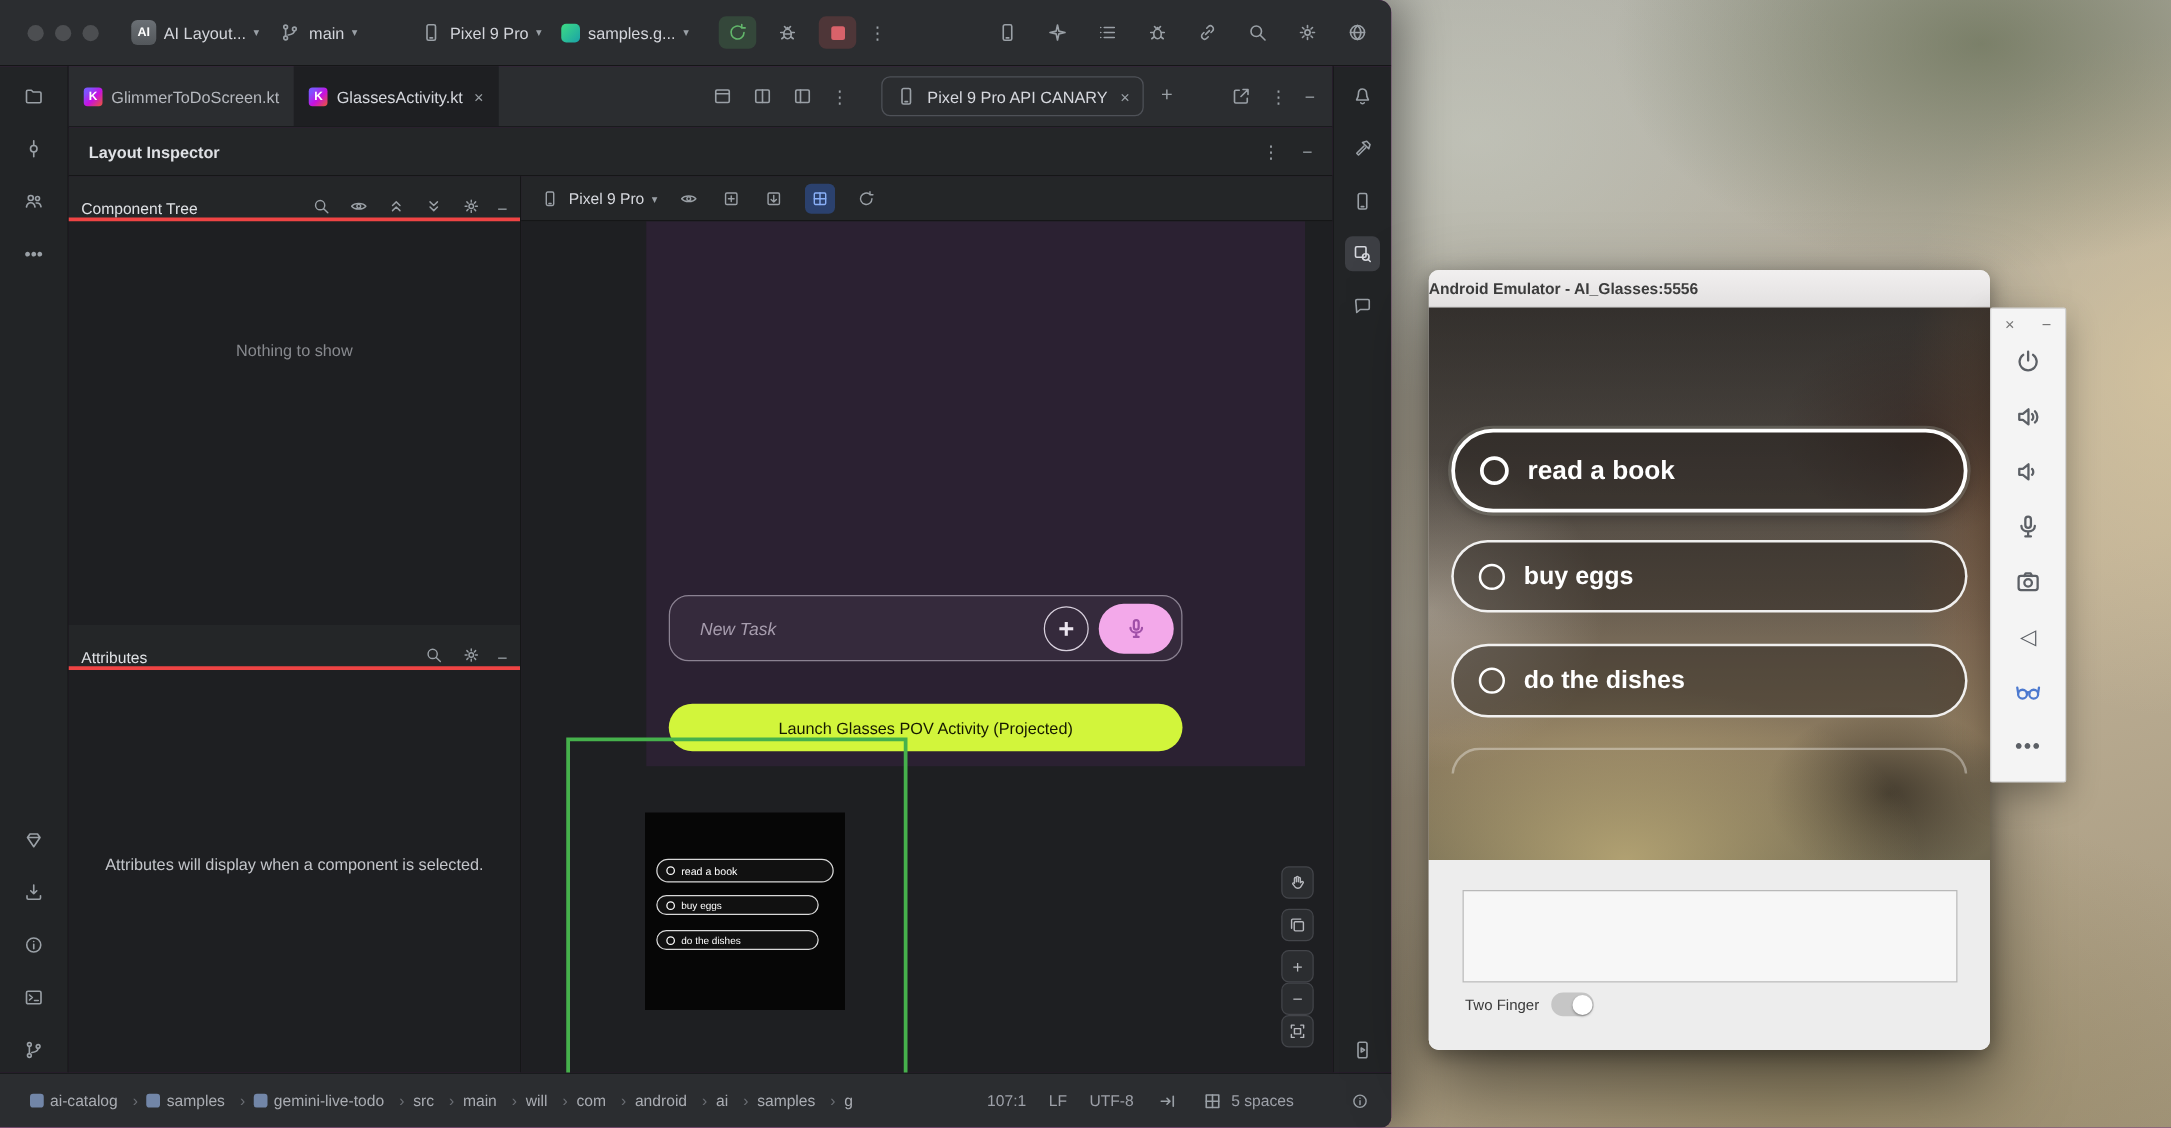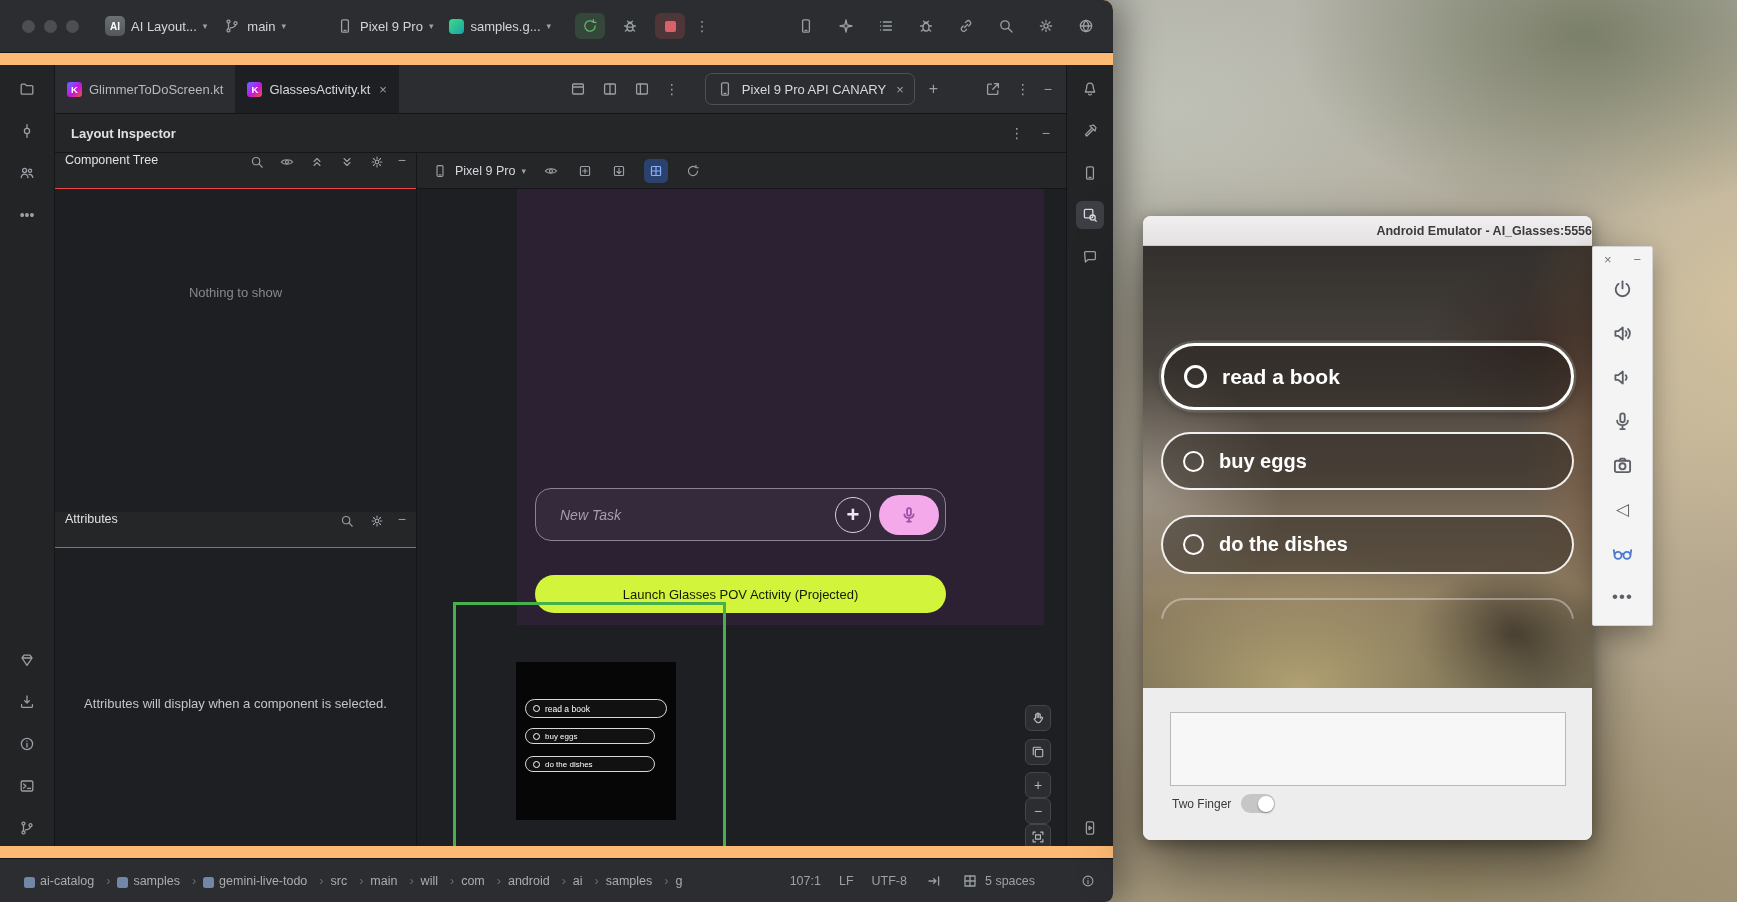--- a/index.html
+++ b/index.html
@@ -11,23 +11,23 @@
     background:
       radial-gradient(420px 260px at 1585px 35px, rgba(86,96,66,.6), transparent 70%),
       radial-gradient(300px 380px at 1737px 300px, rgba(216,198,160,.75), transparent 72%),
       radial-gradient(460px 300px at 1180px 110px, rgba(198,201,191,.65), transparent 70%),
       radial-gradient(600px 340px at 1450px 880px, rgba(148,134,99,.75), transparent 72%),
       radial-gradient(260px 200px at 1130px 500px, rgba(210,205,190,.5), transparent 70%),
       linear-gradient(165deg,#a9aeaa 0%,#b2afa3 35%,#beb096 65%,#a3967c 100%);
   }
 
   
-  .ide { position:absolute; left:0; top:0; width:1113px; height:902px; background:#fdba74;
+  .ide { position:absolute; left:0; top:0; width:1113px; height:902px; background:#701a75;
          display:flex; flex-direction:column; border-radius:0 10px 8px 0; overflow:hidden;
-         box-shadow: 10px 0 35px rgba(0,0,0,.4); color:#ced0d6;gap:12px; }
+         box-shadow: 10px 0 35px rgba(0,0,0,.4); color:#ced0d6; }
 
   .titlebar { height:53px; flex:0 0 auto; background:#2b2d30; border-bottom:1px solid #151617;
               display:flex; align-items:center; padding:0 14px 0 22px; }
   .traffic { display:flex; gap:9px; margin-right:18px; }
   .light { width:13px; height:13px; border-radius:50%; background:#4c4e51; }
   .tb-item { display:flex; align-items:center; gap:6px; color:#d3d5db; font-size:13px; padding:4px 8px; border-radius:6px; white-space:nowrap; }
   .badge-ai { width:20px; height:20px; border-radius:5px; background:linear-gradient(180deg,#6b7075,#53575b);
               color:#fff; font-size:10px; font-weight:bold; display:flex; align-items:center; justify-content:center; }
   .caret { font-size:9px; color:#9aa0a6; }
   .cfg-icon { width:15px; height:15px; border-radius:4px; background:linear-gradient(135deg,#3ddc84,#1aa2a8); }
@@ -66,22 +66,22 @@
                  border:1px solid #4e5157; border-radius:7px; color:#d6d8de; font-size:13px; white-space:nowrap; }
   .tabbar-right { margin-left:auto; display:flex; align-items:center; gap:14px; padding-right:14px; }
 
   .insp-header { height:39px; flex:0 0 auto; background:#242628; border-bottom:1px solid #151617;
                  display:flex; align-items:center; padding:0 16px; }
   .insp-title { font-size:13px; font-weight:bold; color:#dfe1e5; }
   .insp-right { margin-left:auto; display:flex; align-items:center; gap:18px; }
 
   .panels { flex:1; display:flex; min-height:0; }
   .left-panel { width:362px; flex:0 0 auto; border-right:1px solid #151617; display:flex; flex-direction:column; background:#1e1f22; }
-  .panel-header { height:36px; flex:0 0 auto; background:#242628; border-bottom:1px solid #ef4444;
-                  display:flex; align-items:flex-start; padding:0 10px; font-size:12.5px; color:#dfe1e5; gap:12px; }
+  .panel-header { height:36px; flex:0 0 auto; background:#242628; border-bottom:3px solid #ef4444;
+                  display:flex; align-items:flex-end; padding:0 10px; font-size:12.5px; color:#dfe1e5; gap:12px; }
   .ph-title { margin-right:auto; }
   .tree-area { height:323px; flex:0 0 auto; }
   .empty-text { padding-top:96px; text-align:center; font-size:13px; color:#87898e; }
   .attr-area { flex:1; }
   .empty-text2 { padding:148px 20px 0; text-align:center; font-size:13px; color:#c3c5ca; }
 
   .mirror { flex:1; display:flex; flex-direction:column; min-width:0; background:#1e1f22; }
   .mirror-toolbar { height:36px; flex:0 0 auto; background:#242628; border-bottom:1px solid #151617;
                     display:flex; align-items:center; gap:16px; padding:0 14px; }
   .device-chip { display:flex; align-items:center; gap:6px; font-size:12.5px; color:#d6d8de; }
@@ -111,32 +111,32 @@
   .mini-p2 { top:66px; width:130px; height:16px; border-radius:8px; font-size:8px; }
   .mini-p3 { top:94px; width:130px; height:16px; border-radius:8px; font-size:8px; }
 
   .zbtn { position:absolute; left:608px; width:26px; height:26px; background:#2b2d30; border:1px solid #43454a;
           border-radius:6px; color:#b6b8bd; display:flex; align-items:center; justify-content:center; font-size:14px; }
   .zbtn .ic { color:#b6b8bd; }
 
   .statusbar { height:44px; flex:0 0 auto; background:#2b2d30; border-top:1px solid #151617;
                display:flex; align-items:center; padding:0 16px 0 24px; font-size:12.5px; color:#a9acb2; }
   .crumbs { display:flex; align-items:center; }
-  .crumb { display:flex; align-items:flex-end; gap:5px; }
+  .crumb { display:flex; align-items:center; gap:5px; }
   .crumb::after { content:"›"; color:#6b6e74; margin:0 7px; }
   .crumb:last-child::after { content:""; margin:0; }
   .crumb-ic { width:11px; height:11px; border-radius:2.5px; background:#7286a8; }
   .sb-right { margin-left:auto; display:flex; align-items:center; gap:18px; color:#9da0a8; }
   .sb-info { margin-left:26px; }
 
   
   .emu { position:absolute; left:1143px; top:216px; width:449px; height:624px; border-radius:8px;
          box-shadow:0 25px 60px rgba(0,0,0,.5), 0 4px 16px rgba(0,0,0,.35); background:#ededed; }
   .emu-title { height:30px; background:linear-gradient(#f1efef,#e3e1e1); border-radius:8px 8px 0 0;
-               border-bottom:1px solid #c9c7c7; display:flex; align-items:center; justify-content:flex-end;
+               border-bottom:1px solid #c9c7c7; display:flex; align-items:center; justify-content:flex-start;
                font-size:12.5px; font-weight:bold; color:#3c3c3c; }
   .emu-pov { position:relative; height:442px; overflow:hidden;
     background:
       radial-gradient(160px 120px at 88% 22%, rgba(62,40,34,.55), transparent 70%),
       radial-gradient(90px 300px at 100% 32%, rgba(150,105,70,.6), transparent 80%),
       radial-gradient(340px 200px at 35% 100%, rgba(193,175,122,.8), transparent 70%),
       radial-gradient(140px 100px at 82% 88%, rgba(40,34,26,.65), transparent 70%),
       radial-gradient(200px 180px at 0% 55%, rgba(205,198,186,.5), transparent 70%),
       linear-gradient(180deg,#4e4a46 0%,#5c554e 30%,#6f6354 55%,#8b7a5f 78%,#6e6650 100%);
   }

